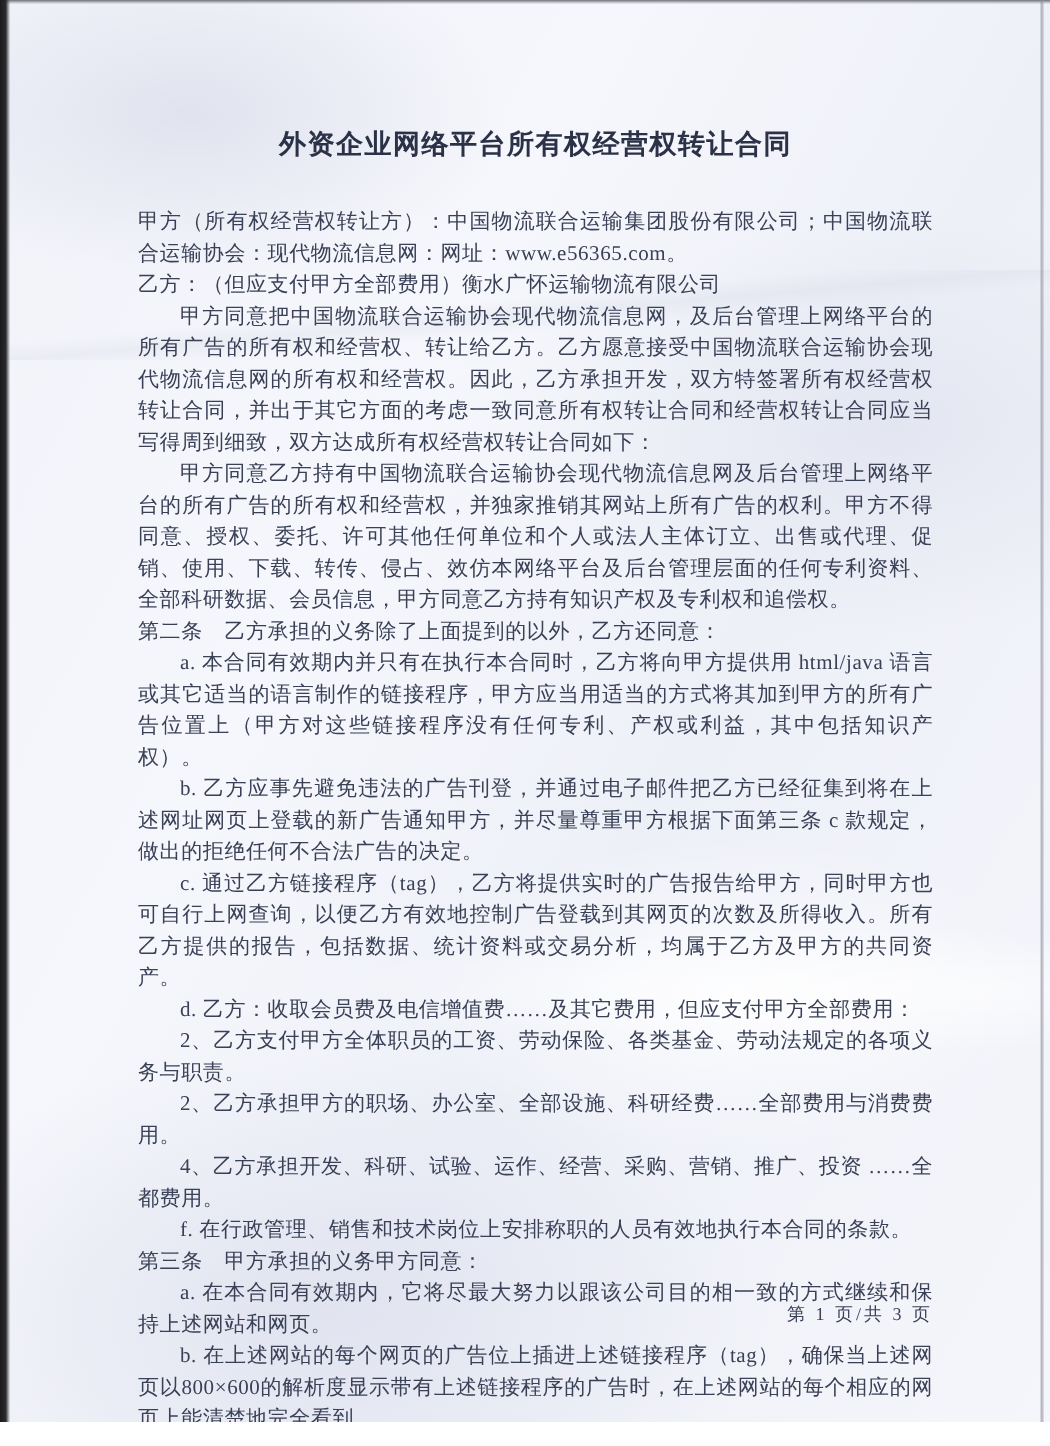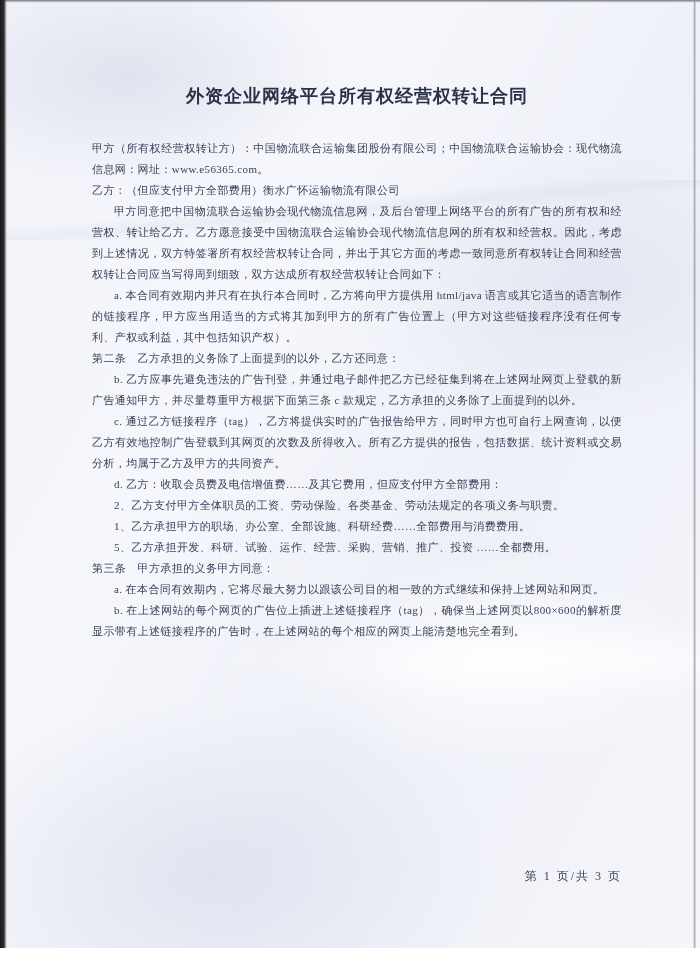--- a/index.html
+++ b/index.html
@@ -80,21 +80,21 @@
   }
   .doc-title {
     text-align: center;
     font-size: 18px;
     font-weight: bold;
     color: #2b3248;
     letter-spacing: 1px;
     margin: 0 0 30px 0;
   }
   .para {
-    font-size: 11px;
+    font-size: 14px;
     line-height: 21px;
     text-align: justify;
     text-justify: inter-ideograph;
     margin: 0;
     letter-spacing: 0.4px;
   }
   .para.indent { text-indent: 2em; }
   .para.heading { text-indent: 0; }
   .footer {
     position: absolute;
@@ -113,29 +113,31 @@
 <div class="stage">
   <div class="paper">
     <div class="crease-1"></div>
     <div class="crease-2"></div>
 
     <div class="content">
       <h1 class="doc-title">外资企业网络平台所有权经营权转让合同</h1>
 
       <p class="para heading">甲方（所有权经营权转让方）：中国物流联合运输集团股份有限公司；中国物流联合运输协会：现代物流信息网：网址：www.e56365.com。</p>
       <p class="para heading">乙方：（但应支付甲方全部费用）衡水广怀运输物流有限公司</p>
-      <p class="para indent">甲方同意把中国物流联合运输协会现代物流信息网，及后台管理上网络平台的所有广告的所有权和经营权、转让给乙方。乙方愿意接受中国物流联合运输协会现代物流信息网的所有权和经营权。因此，考虑到上述情况，双方特签署所有权经营权转让合同，并出于其它方面的考虑一致同意所有权转让合同和经营权转让合同应当写得周到细致，双方达成所有权经营权转让合同如下：</p>
+      <p class="para indent">甲方同意把中国物流联合运输协会现代物流信息网，及后台管理上网络平台的所有广告的所有权和经营权、转让给乙方。乙方愿意接受中国物流联合运输协会现代物流信息网的所有权和经营权。因此，乙方承担开发，双方特签署所有权经营权转让合同，并出于其它方面的考虑一致同意所有权转让合同和经营权转让合同应当写得周到细致，双方达成所有权经营权转让合同如下：</p>
+      <p class="para indent">甲方同意乙方持有中国物流联合运输协会现代物流信息网及后台管理上网络平台的所有广告的所有权和经营权，并独家推销其网站上所有广告的权利。甲方不得同意、授权、委托、许可其他任何单位和个人或法人主体订立、出售或代理、促销、使用、下载、转传、侵占、效仿本网络平台及后台管理层面的任何专利资料、全部科研数据、会员信息，甲方同意乙方持有知识产权及专利权和追偿权。</p>
+      <p class="para heading">第二条　乙方承担的义务除了上面提到的以外，乙方还同意：</p>
       <p class="para indent">a. 本合同有效期内并只有在执行本合同时，乙方将向甲方提供用 html/java 语言或其它适当的语言制作的链接程序，甲方应当用适当的方式将其加到甲方的所有广告位置上（甲方对这些链接程序没有任何专利、产权或利益，其中包括知识产权）。</p>
-      <p class="para heading">第二条　乙方承担的义务除了上面提到的以外，乙方还同意：</p>
-      <p class="para indent">b. 乙方应事先避免违法的广告刊登，并通过电子邮件把乙方已经征集到将在上述网址网页上登载的新广告通知甲方，并尽量尊重甲方根据下面第三条 c 款规定，乙方承担的义务除了上面提到的以外。</p>
+      <p class="para indent">b. 乙方应事先避免违法的广告刊登，并通过电子邮件把乙方已经征集到将在上述网址网页上登载的新广告通知甲方，并尽量尊重甲方根据下面第三条 c 款规定，做出的拒绝任何不合法广告的决定。</p>
       <p class="para indent">c. 通过乙方链接程序（tag），乙方将提供实时的广告报告给甲方，同时甲方也可自行上网查询，以便乙方有效地控制广告登载到其网页的次数及所得收入。所有乙方提供的报告，包括数据、统计资料或交易分析，均属于乙方及甲方的共同资产。</p>
       <p class="para indent">d. 乙方：收取会员费及电信增值费……及其它费用，但应支付甲方全部费用：</p>
       <p class="para indent">2、乙方支付甲方全体职员的工资、劳动保险、各类基金、劳动法规定的各项义务与职责。</p>
-      <p class="para indent">1、乙方承担甲方的职场、办公室、全部设施、科研经费……全部费用与消费费用。</p>
-      <p class="para indent">5、乙方承担开发、科研、试验、运作、经营、采购、营销、推广、投资 ……全都费用。</p>
+      <p class="para indent">2、乙方承担甲方的职场、办公室、全部设施、科研经费……全部费用与消费费用。</p>
+      <p class="para indent">4、乙方承担开发、科研、试验、运作、经营、采购、营销、推广、投资 ……全都费用。</p>
+      <p class="para indent">f. 在行政管理、销售和技术岗位上安排称职的人员有效地执行本合同的条款。</p>
       <p class="para heading">第三条　甲方承担的义务甲方同意：</p>
       <p class="para indent">a. 在本合同有效期内，它将尽最大努力以跟该公司目的相一致的方式继续和保持上述网站和网页。</p>
       <p class="para indent">b. 在上述网站的每个网页的广告位上插进上述链接程序（tag），确保当上述网页以800×600的解析度显示带有上述链接程序的广告时，在上述网站的每个相应的网页上能清楚地完全看到。</p>
 
     </div>
 
     <div class="footer">第 1 页/共 3 页</div>
 
     <div class="edge-top"></div>
     <div class="edge-left"></div>

